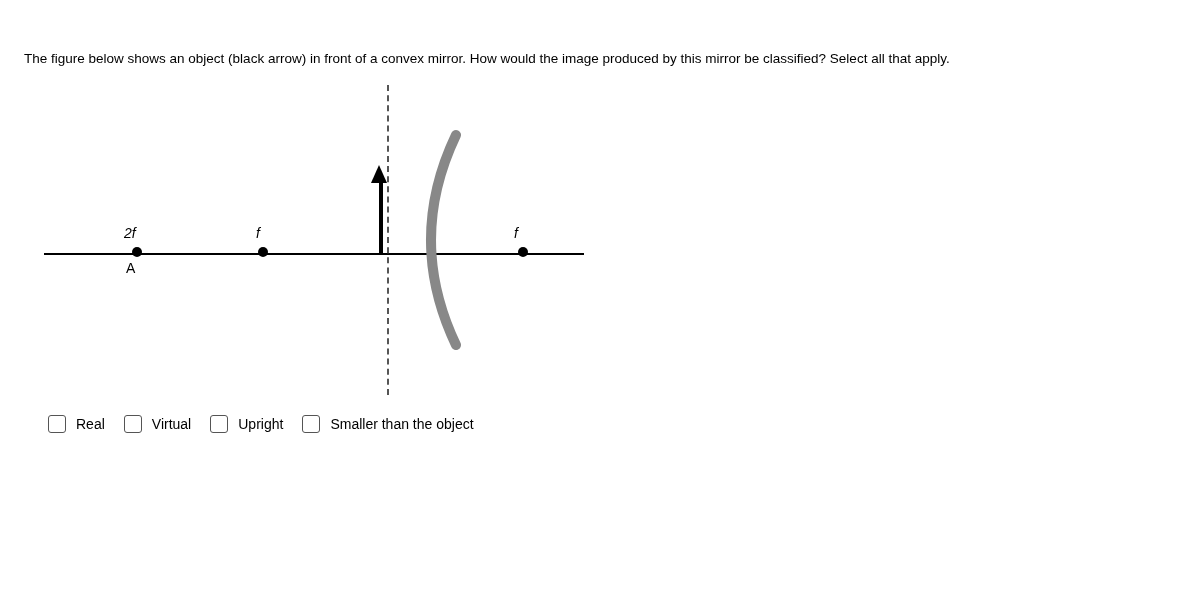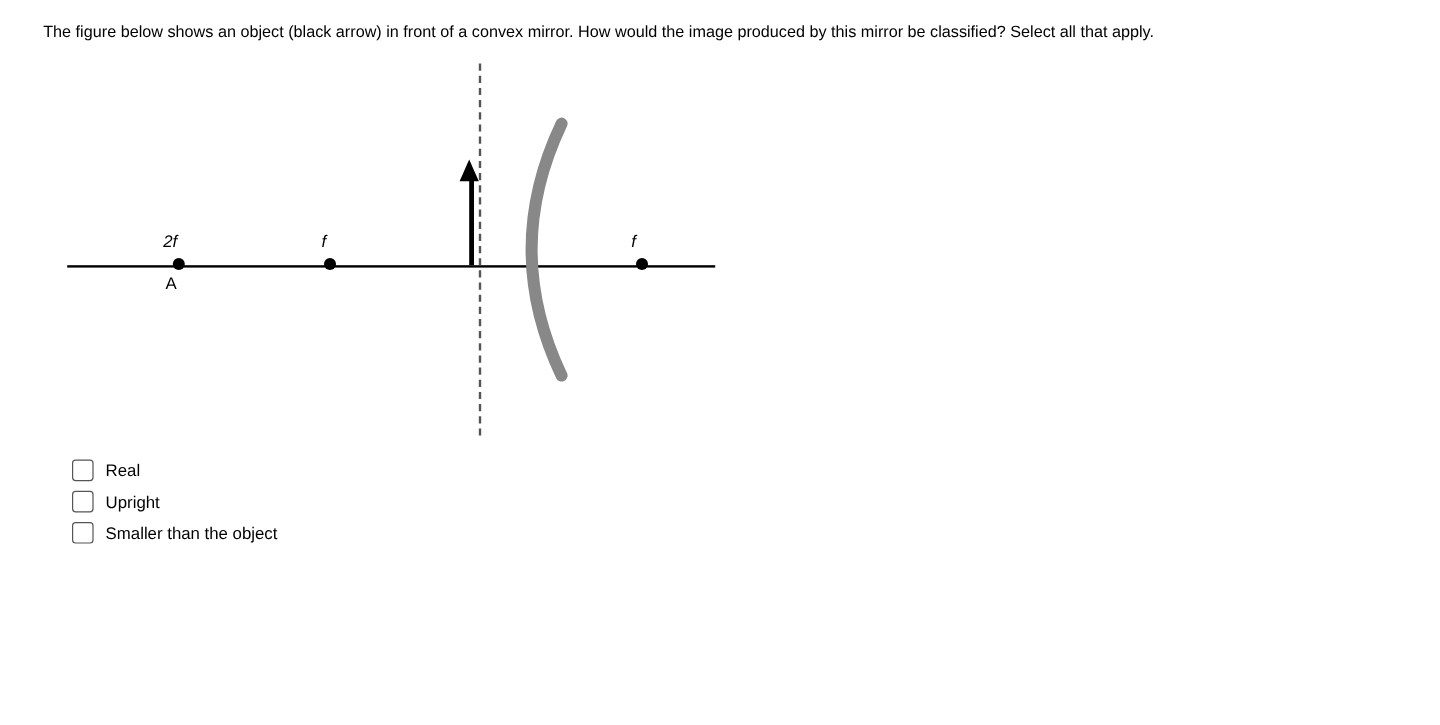--- a/index.html
+++ b/index.html
@@ -12,21 +12,22 @@
       background: #fff;
       font-family: Arial, sans-serif;
       font-size: 14px;
       color: #000;
       width: 1200px;
       height: 604px;
       overflow: hidden;
     }
 
     .page-container {
-      padding: 18px 24px 10px 36px;
+      padding: 18px 24px 10px 24px;
+      margin-top: 32px;
     }
 
     .question-text {
       font-size: 13.5px;
       line-height: 1.4;
       margin-bottom: 16px;
       max-width: 1100px;
     }
 
     .diagram-area {
@@ -144,22 +145,22 @@
     .mirror-svg {
       position: absolute;
       top: 40px;
       left: 342px;
     }
 
     
     .options-area {
       margin-left: 24px;
       display: flex;
-      flex-direction: column;
-      gap: 8px;
+      flex-direction: row;
+      gap: 19px;
     }
 
     .option-row {
       display: flex;
       align-items: center;
       gap: 10px;
       cursor: pointer;
     }
 
     .option-checkbox {
@@ -210,20 +211,24 @@
     <span class="label-f-right">f</span>
   </div>
 
   <div class="options-area">
 
     <label class="option-row">
       <input type="checkbox" class="option-checkbox" style="">
       <span class="option-label">Real</span>
     </label>
 
+    <label class="option-row">
+      <input type="checkbox" class="option-checkbox" style="">
+      <span class="option-label">Virtual</span>
+    </label>
 
     <label class="option-row">
       <input type="checkbox" class="option-checkbox" style="">
       <span class="option-label">Upright</span>
     </label>
 
 
 
     <label class="option-row">
       <input type="checkbox" class="option-checkbox" style="">

